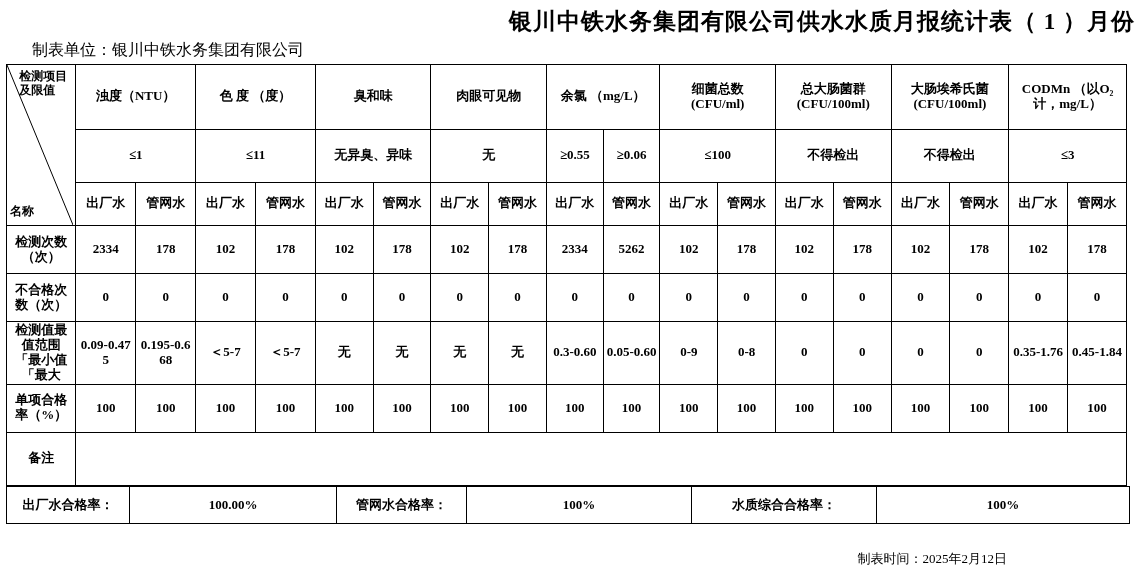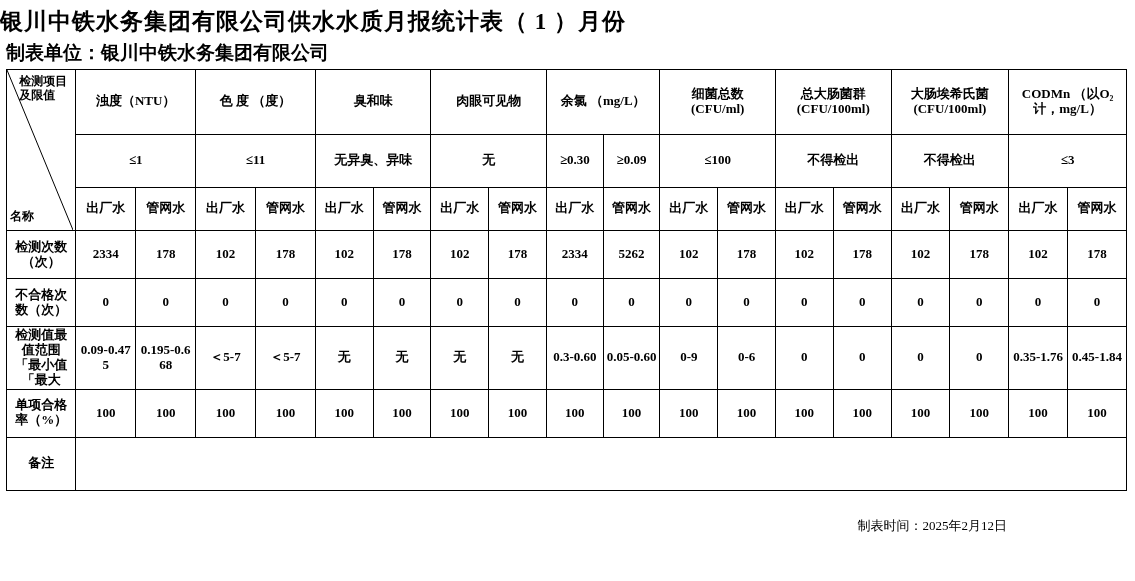--- a/index.html
+++ b/index.html
@@ -13,33 +13,34 @@
     font-family: "Liberation Serif", "DejaVu Serif", serif;
     color: #000;
     overflow: hidden;
   }
   .page {
     position: relative;
     width: 1135px;
     height: 581px;
   }
   .title {
-    text-align: left;
+    text-align: right;
     font-family: "Liberation Serif", "DejaVu Serif", serif;
     font-weight: bold;
     font-size: 23px;
     letter-spacing: 1px;
     padding-top: 6px;
     padding-bottom: 3px;
   }
   .subtitle {
-    font-size: 19px;
-    font-weight: bold;
+    font-size: 16px;
+    font-weight: normal;
     padding-left: 6px;
     padding-bottom: 3px;
+    margin-left: 26px;
   }
   table.main {
     border-collapse: collapse;
     table-layout: fixed;
     width: 1121px;
     margin-left: 6px;
   }
   table.main td, table.main th {
     border: 1px solid #000;
     text-align: center;
@@ -199,22 +200,22 @@
           <div>CODMn  （以O₂计，mg/L）</div>
           <div></div>
         </td>
       </tr>
 
       <tr class="limit-row">
         <td colspan="2">≤1</td>
         <td colspan="2">≤11</td>
         <td colspan="2">无异臭、异味</td>
         <td colspan="2">无</td>
-        <td>≥0.30</td>
-        <td>≥0.09</td>
+        <td>≥0.55</td>
+        <td>≥0.06</td>
         <td colspan="2">≤100</td>
         <td colspan="2">不得检出</td>
         <td colspan="2">不得检出</td>
         <td colspan="2">≤3</td>
       </tr>
 
       <tr class="sub-row">
         <td>出厂水</td>
         <td>管网水</td>
         <td>出厂水</td>
@@ -285,21 +286,21 @@
         <td>0.195-0.668</td>
         <td>＜5-7</td>
         <td>＜5-7</td>
         <td>无</td>
         <td>无</td>
         <td>无</td>
         <td>无</td>
         <td>0.3-0.60</td>
         <td>0.05-0.60</td>
         <td>0-9</td>
-        <td>0-6</td>
+        <td>0-8</td>
         <td>0</td>
         <td>0</td>
         <td>0</td>
         <td>0</td>
         <td>0.35-1.76</td>
         <td>0.45-1.84</td>
       </tr>
 
       <tr class="data-row">
         <td class="rowlabel">单项合格率（%）</td>
@@ -323,16 +324,36 @@
         <td>100</td>
       </tr>
 
       <tr class="note-row">
         <td class="note-label">备注</td>
         <td colspan="18"></td>
       </tr>
     </tbody>
   </table>
 
+  <table class="summary">
+    <colgroup>
+      <col style="width:123px">
+        <col style="width:207px">
+      <col style="width:130px">
+        <col style="width:225px">
+      <col style="width:185px">
+        <col style="width:253px">
+    </colgroup>
+    <tbody>
+      <tr>
+        <td>出厂水合格率：</td>
+        <td>100.00%</td>
+        <td>管网水合格率：</td>
+        <td>100%</td>
+        <td>水质综合合格率：</td>
+        <td>100%</td>
+      </tr>
+    </tbody>
+  </table>
 
   <div class="footer">制表时间：2025年2月12日</div>
 
 </div>
 
 </body></html>

